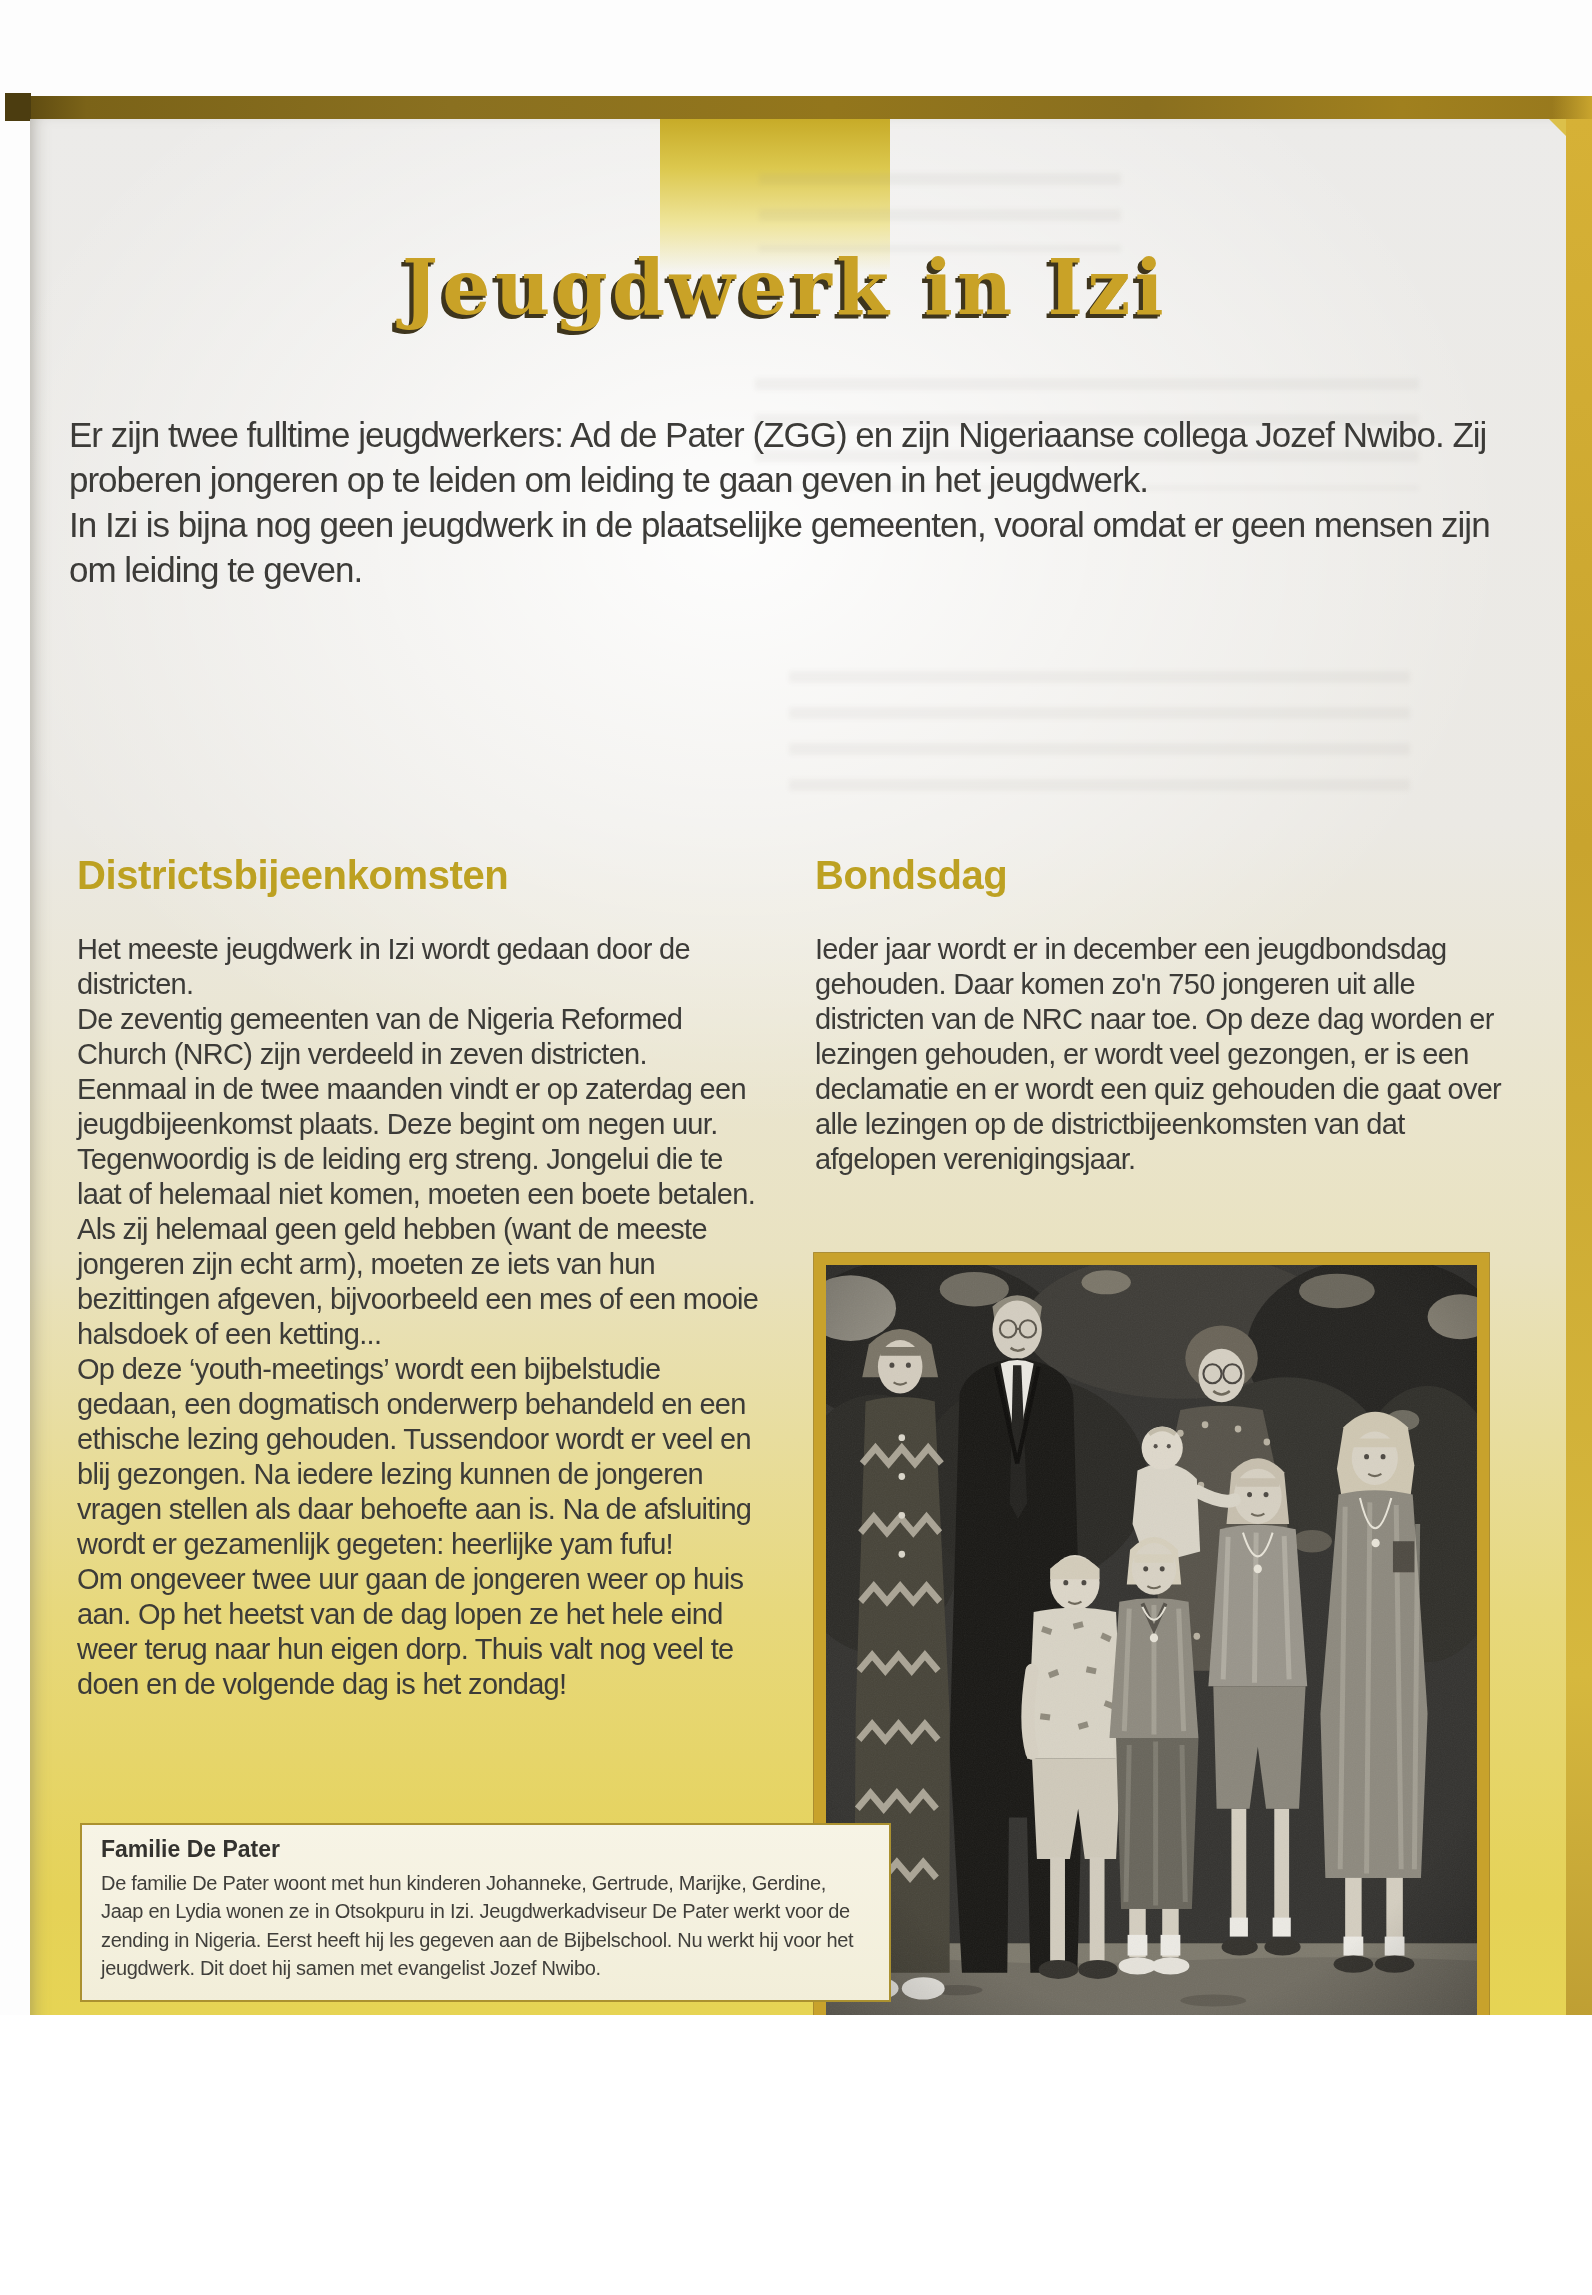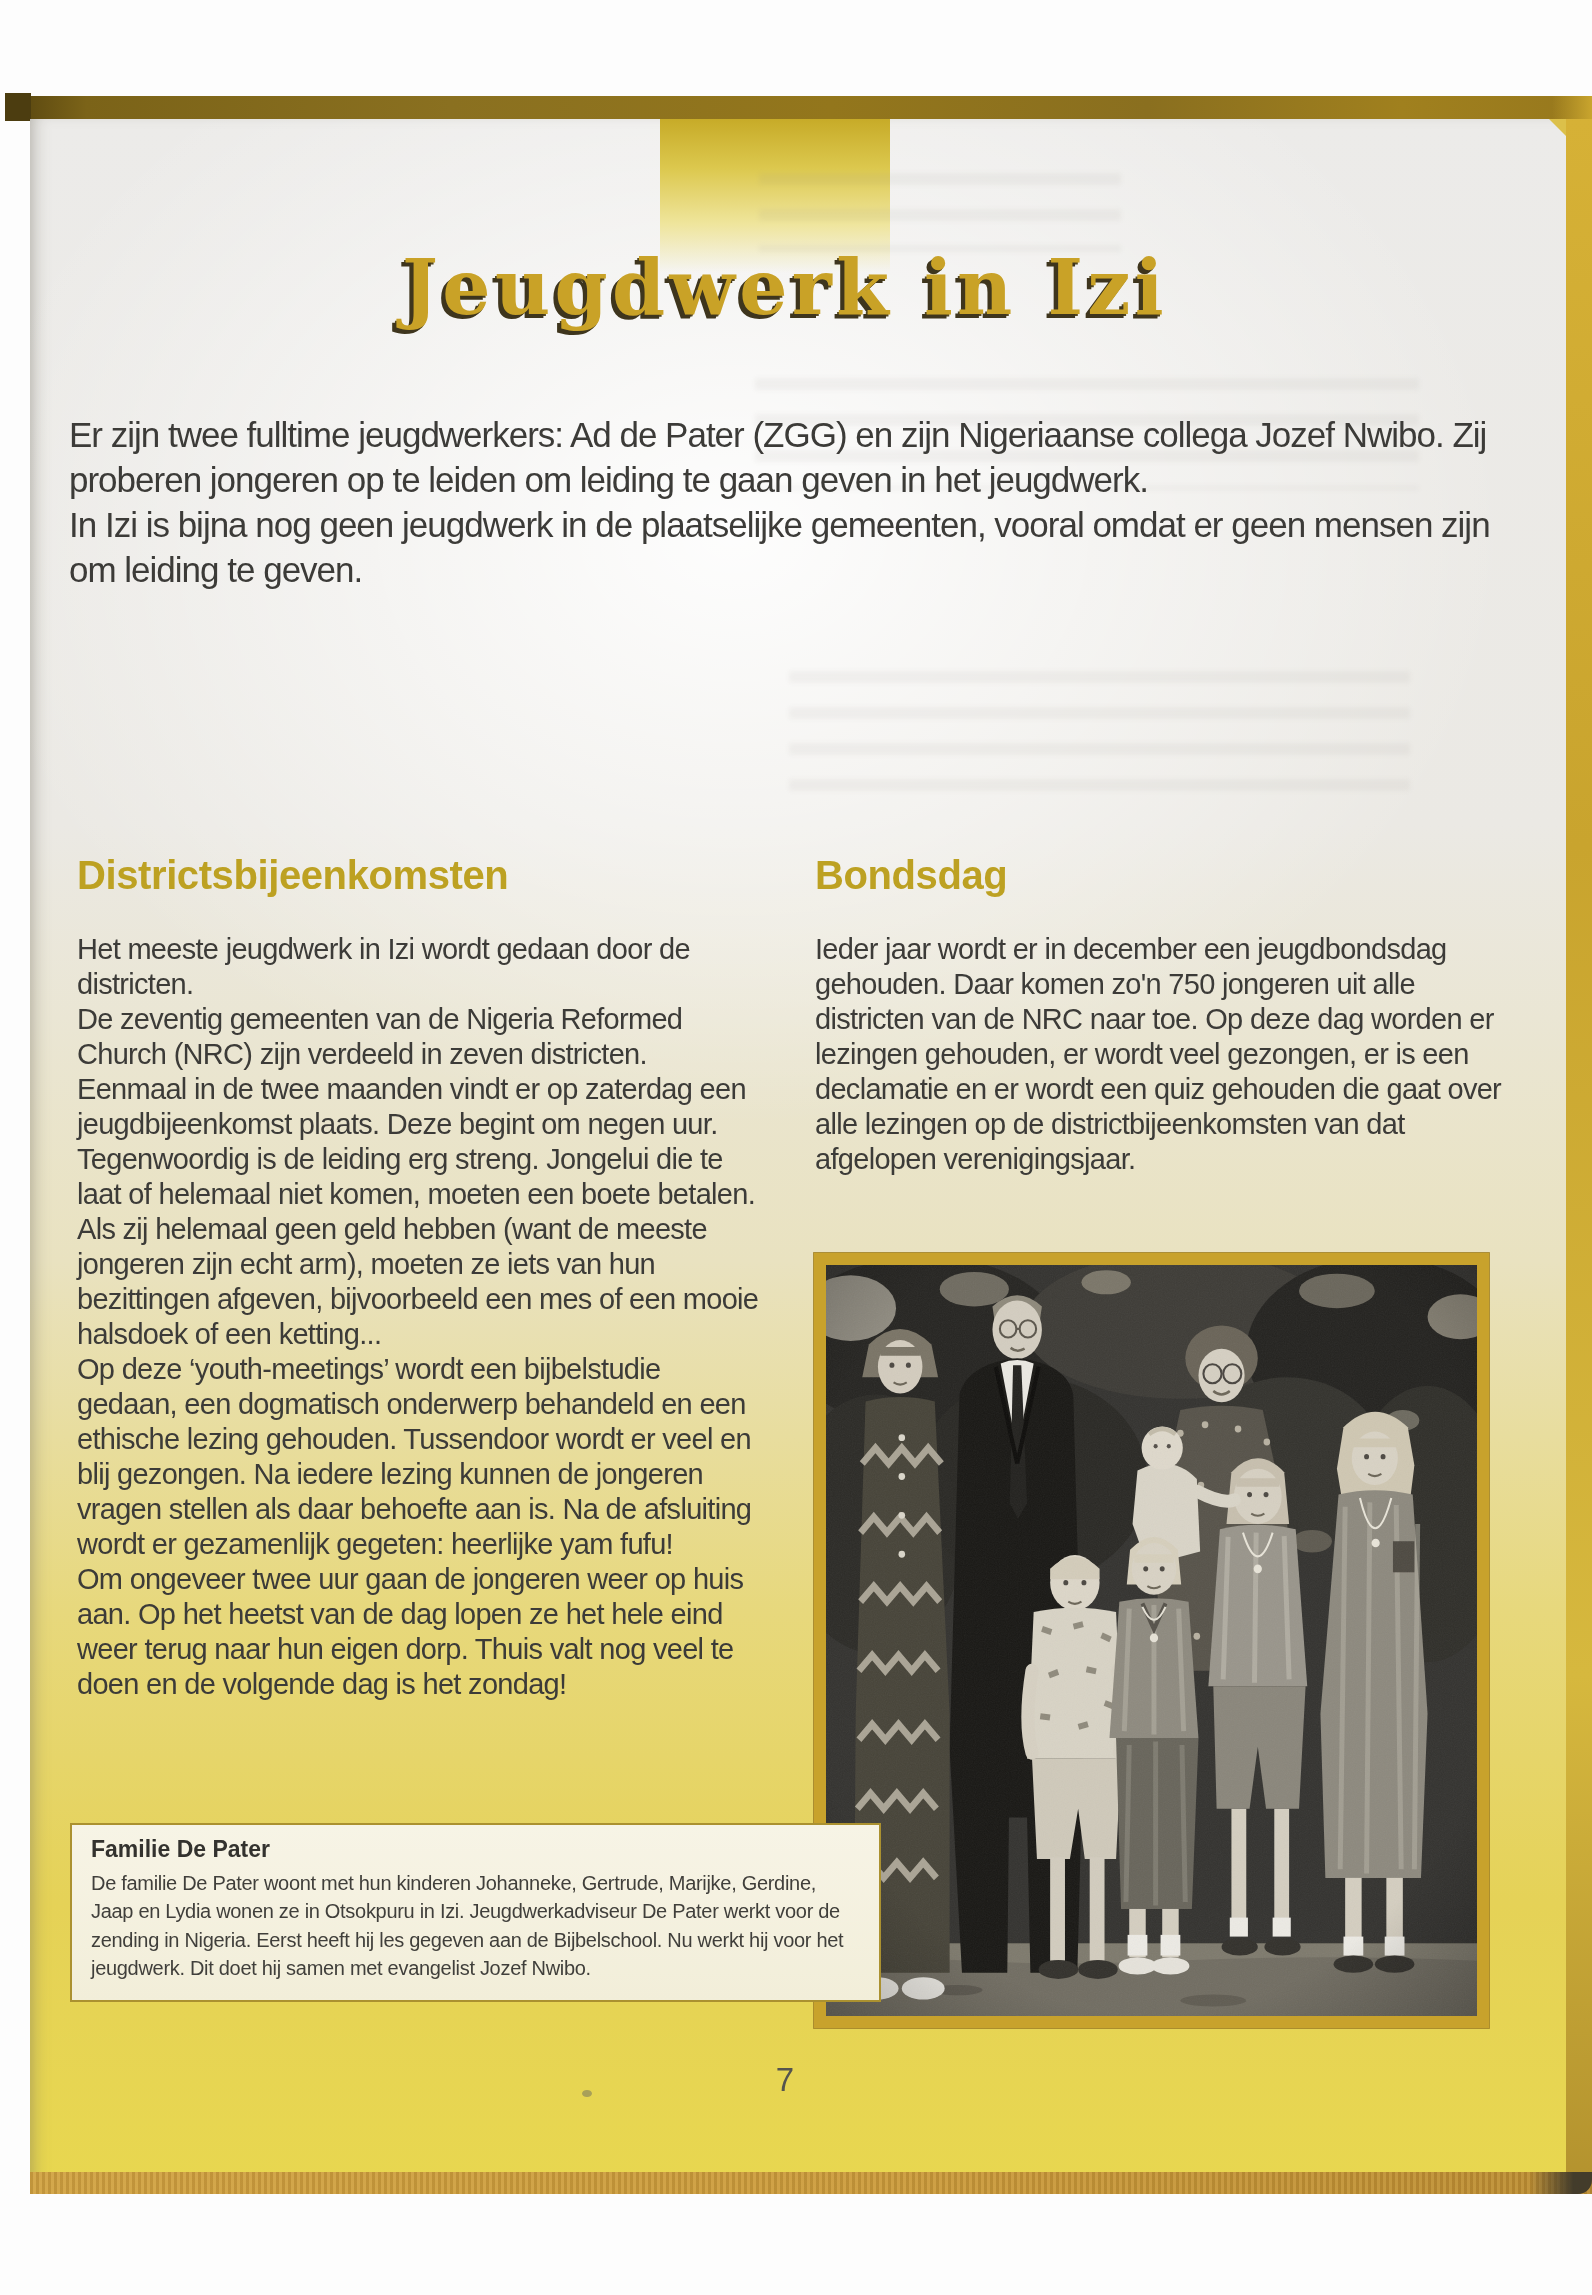--- a/index.html
+++ b/index.html
@@ -1,16 +1,16 @@
 <!DOCTYPE html>
 <html style="font-size:14px"><head>
 <meta charset="utf-8">
 <style>
   html,body{margin:0;padding:0;background:#ffffff;}
-  .canvas{position:relative;width:1592px;height:2295px;background:#fdfdfd;overflow:hidden;
+  .canvas{position:relative;width:1592px;height:2015px;background:#fdfdfd;overflow:hidden;
           font-family:"Liberation Sans",sans-serif;}
   
   .top-bar{position:absolute;left:7px;top:96px;width:1585px;height:23px;
     background:linear-gradient(90deg,#55430f 0%,#7b6318 5%,#8a7020 28%,#93761c 52%,#8a6f1f 72%,#a0801e 88%,#97781d 100%);}
   .top-bar::before{content:'';position:absolute;left:-1.7px;top:-2.6px;width:26px;height:28px;background:#4c3d10;}
   .top-bar::after{content:'';position:absolute;right:0;top:0;width:40px;height:23px;
     background:linear-gradient(90deg,rgba(0,0,0,0),#c9a52e);}
   .page{position:absolute;left:30px;top:119px;width:1562px;height:2075px;
     background:
       radial-gradient(ellipse 1079px 820px at 45% 20%, rgba(255,255,255,.92), rgba(255,255,255,0) 72%),
@@ -39,21 +39,21 @@
   .col{position:absolute;top:735px;font-size:29px;line-height:35px;letter-spacing:-0.7px;color:#3c3b38;}
   .col-left{left:47px;width:682px;}
   .col-right{left:785px;width:690px;}
   .col h2{margin:0 0 35px 0;font-size:40px;line-height:43px;letter-spacing:-0.4px;color:#bda122;}
   .col p{margin:0;}
   
   .photo-frame{position:absolute;left:784px;top:1134px;width:651px;height:751px;margin:0;
     border:12px solid #c8a22c;background:#343330;box-shadow:0 0 0 0.9px #a5852a;}
   .photo-frame svg{display:block;}
   
-  .caption-box{position:absolute;left:40px;top:1704px;width:811px;box-sizing:border-box;
+  .caption-box{position:absolute;left:50px;top:1704px;width:811px;box-sizing:border-box;
     background:linear-gradient(180deg,#f7f4e6,#f2eed9);border:2.6px solid #ab9130;
     padding:10.4px 19px 17.3px 19px;z-index:6;}
   .caption-box h3{margin:0 0 5.2px 0;font-size:23px;line-height:28px;color:#33322e;}
   .caption-box p{margin:0;font-size:20px;line-height:28.5px;letter-spacing:-0.3px;color:#403f3b;}
   .page-number{position:absolute;left:0;right:52px;top:1942px;text-align:center;
     font-size:33px;color:#55544e;}
   
   .ghost{position:absolute;opacity:.08;filter:blur(2.6px);
     background:repeating-linear-gradient(180deg,#8d8780 0 12px,rgba(0,0,0,0) 12px 36px);}
   .g1{left:729px;top:54px;width:362px;height:79px;}

